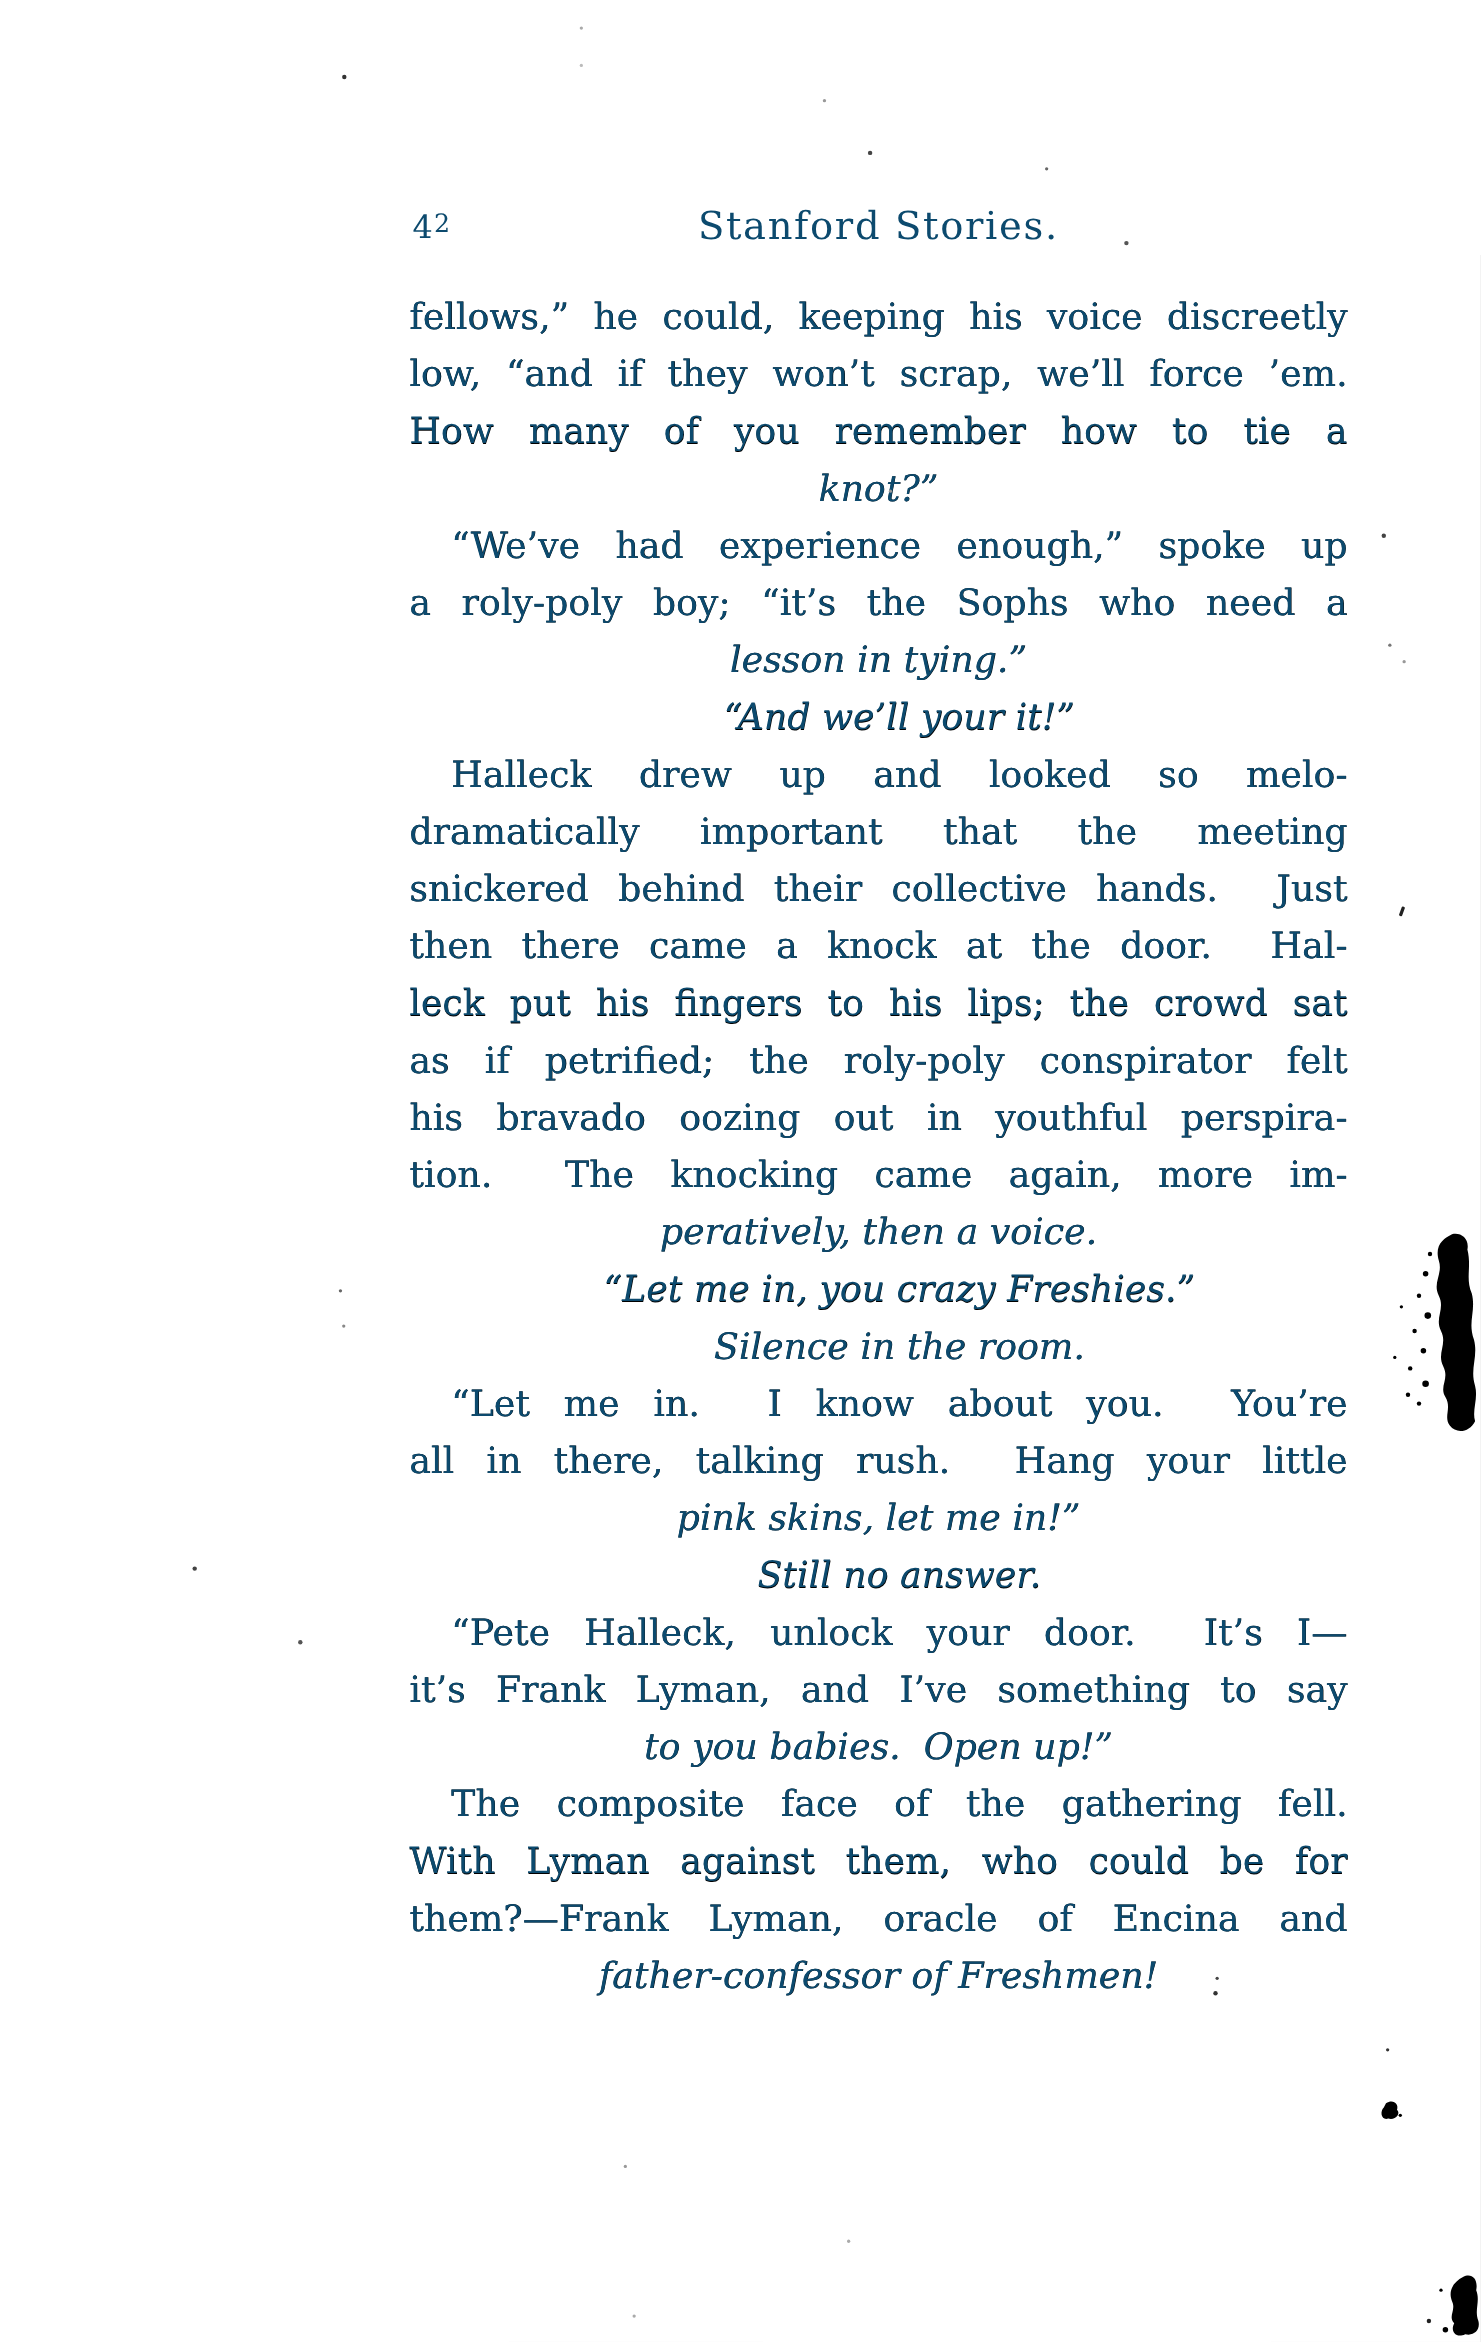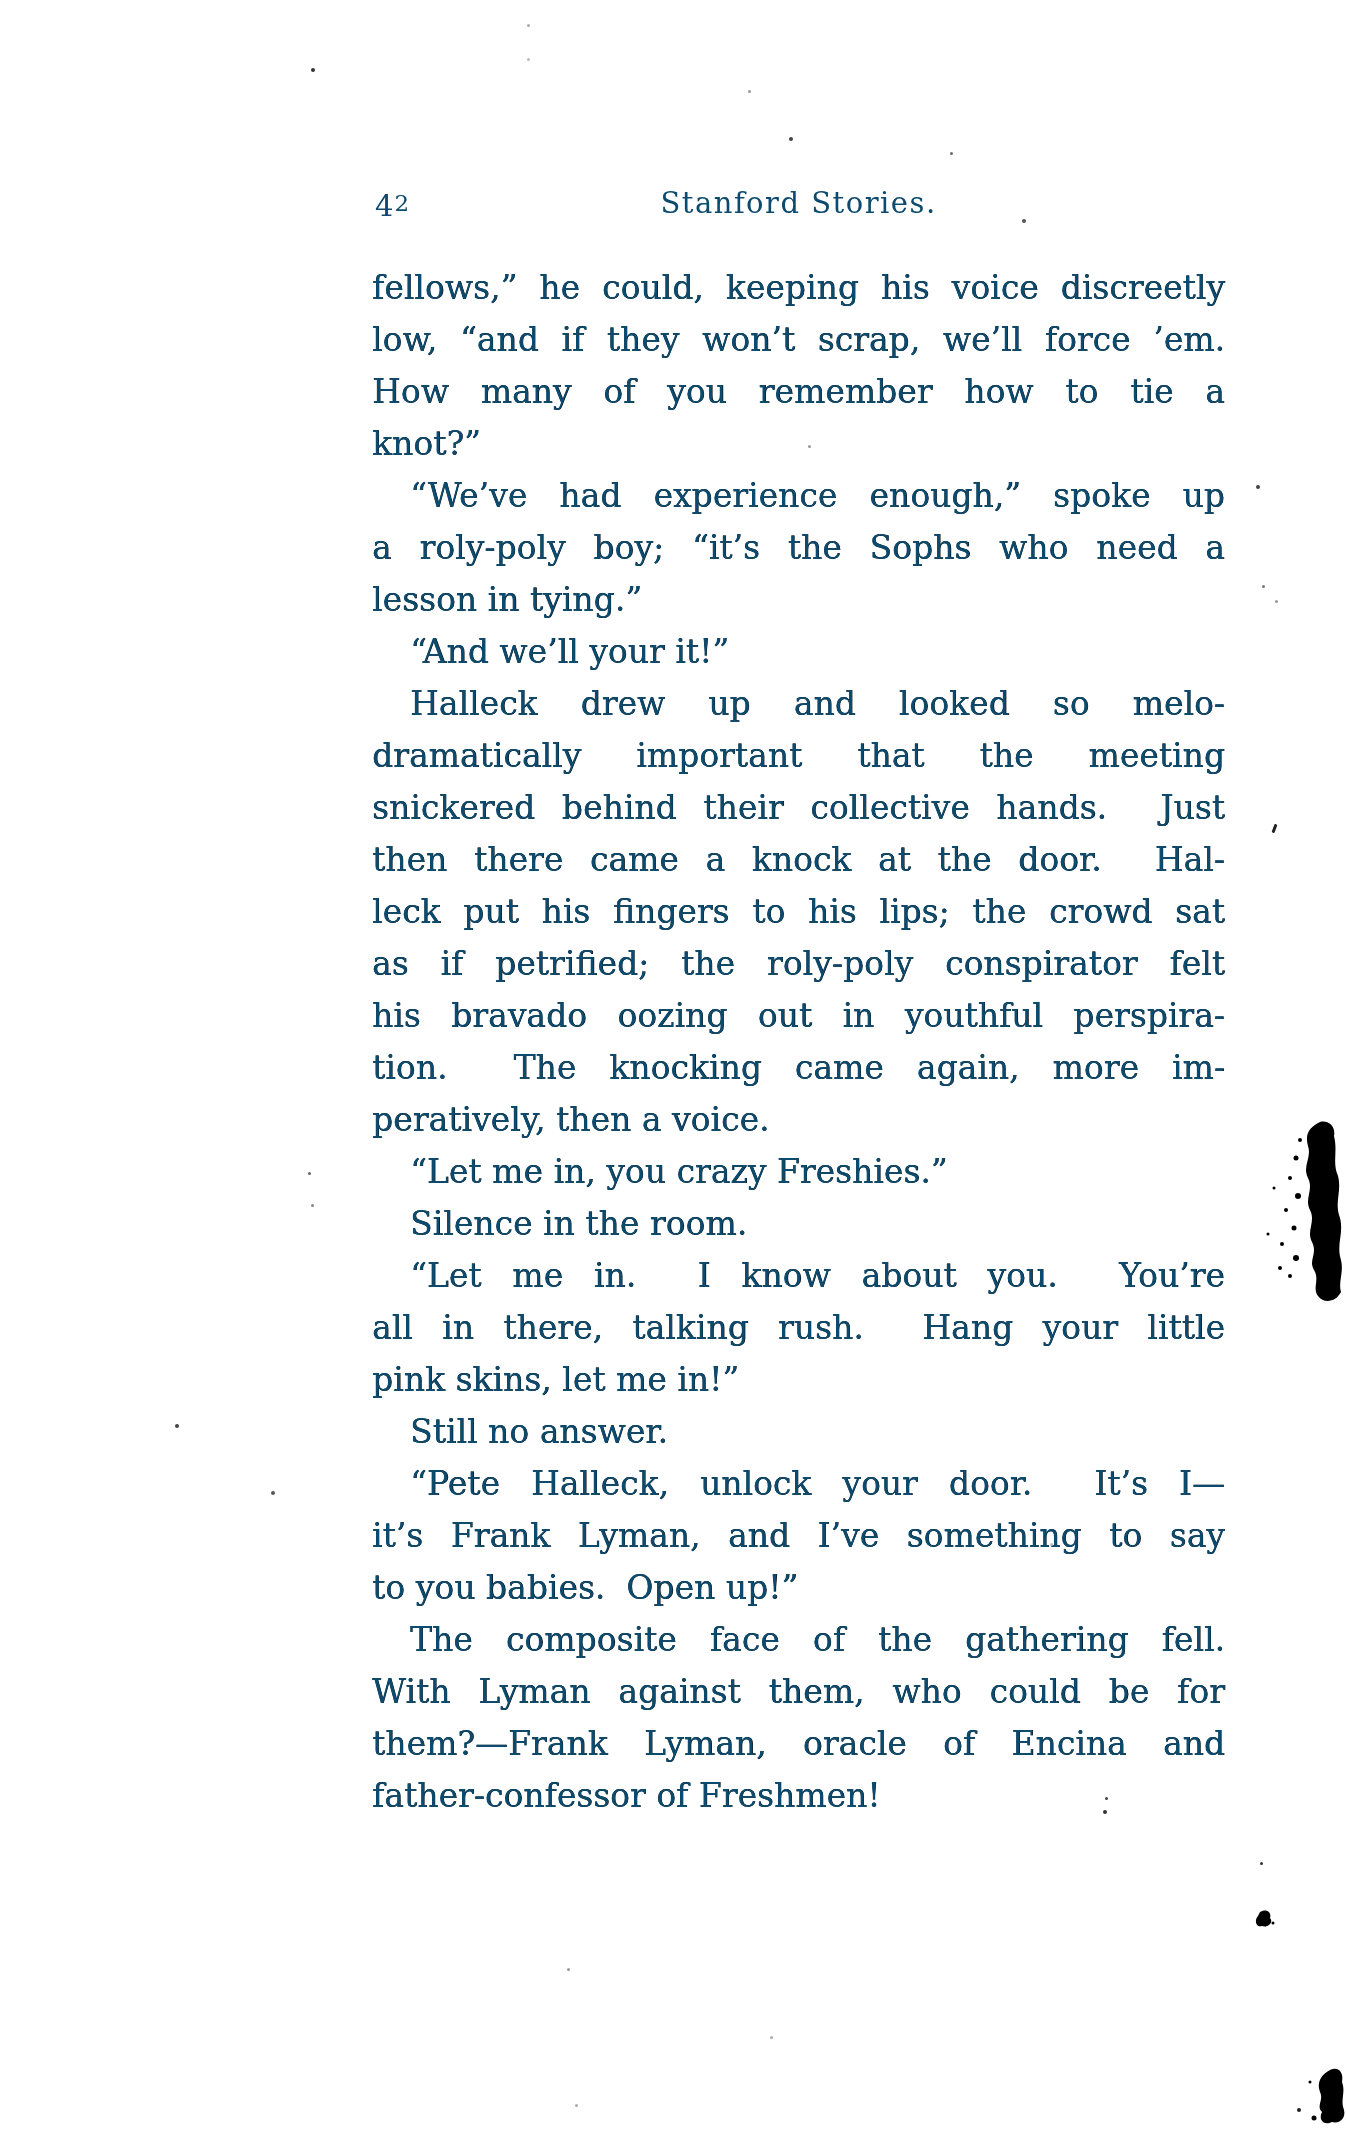--- a/index.html
+++ b/index.html
@@ -8,30 +8,30 @@
     width:1346px;height:2129px;
     background:#ffffff;
     font-family:"DejaVu Serif", serif;
     color:#0c4a6e;
     overflow:hidden;
     margin:0 auto;
   }
   .running-head{position:absolute;left:372px;top:186px;width:853px;height:40px;}
   .page-num{position:absolute;left:3px;top:3px;font-size:29px;letter-spacing:1px;}
   .page-num .d2{font-size:23px;vertical-align:5px;}
-  .running-title{position:absolute;left:0;right:0;top:0;text-align:center;font-size:29px;letter-spacing:1.5px;}
+  .running-title{position:absolute;left:0;right:0;top:0;text-align:center;font-size:35px;letter-spacing:1.5px;}
   .text-block{
     position:absolute;left:372px;top:262px;width:853px;
     font-size:33px;line-height:52px;
     text-shadow:0.3px 0.3px 0 #000;
   }
   .line{height:52px;}
   .line.jst{display:flex;justify-content:space-between;}
   .line.jst span{white-space:pre;}
-  .line.end{white-space:pre-wrap;text-align:left;}
+  .line.end{white-space:pre-wrap;text-align:center;font-style:italic;}
   .line.ind{padding-left:38px;}
   .speck{position:absolute;border-radius:50%;}
   .tick{position:absolute;background:#222;transform:rotate(20deg);border-radius:1px;}
   .blot-svg{position:absolute;}
 </style>
 </head>
 <body>
 
 <div class="page">
 

